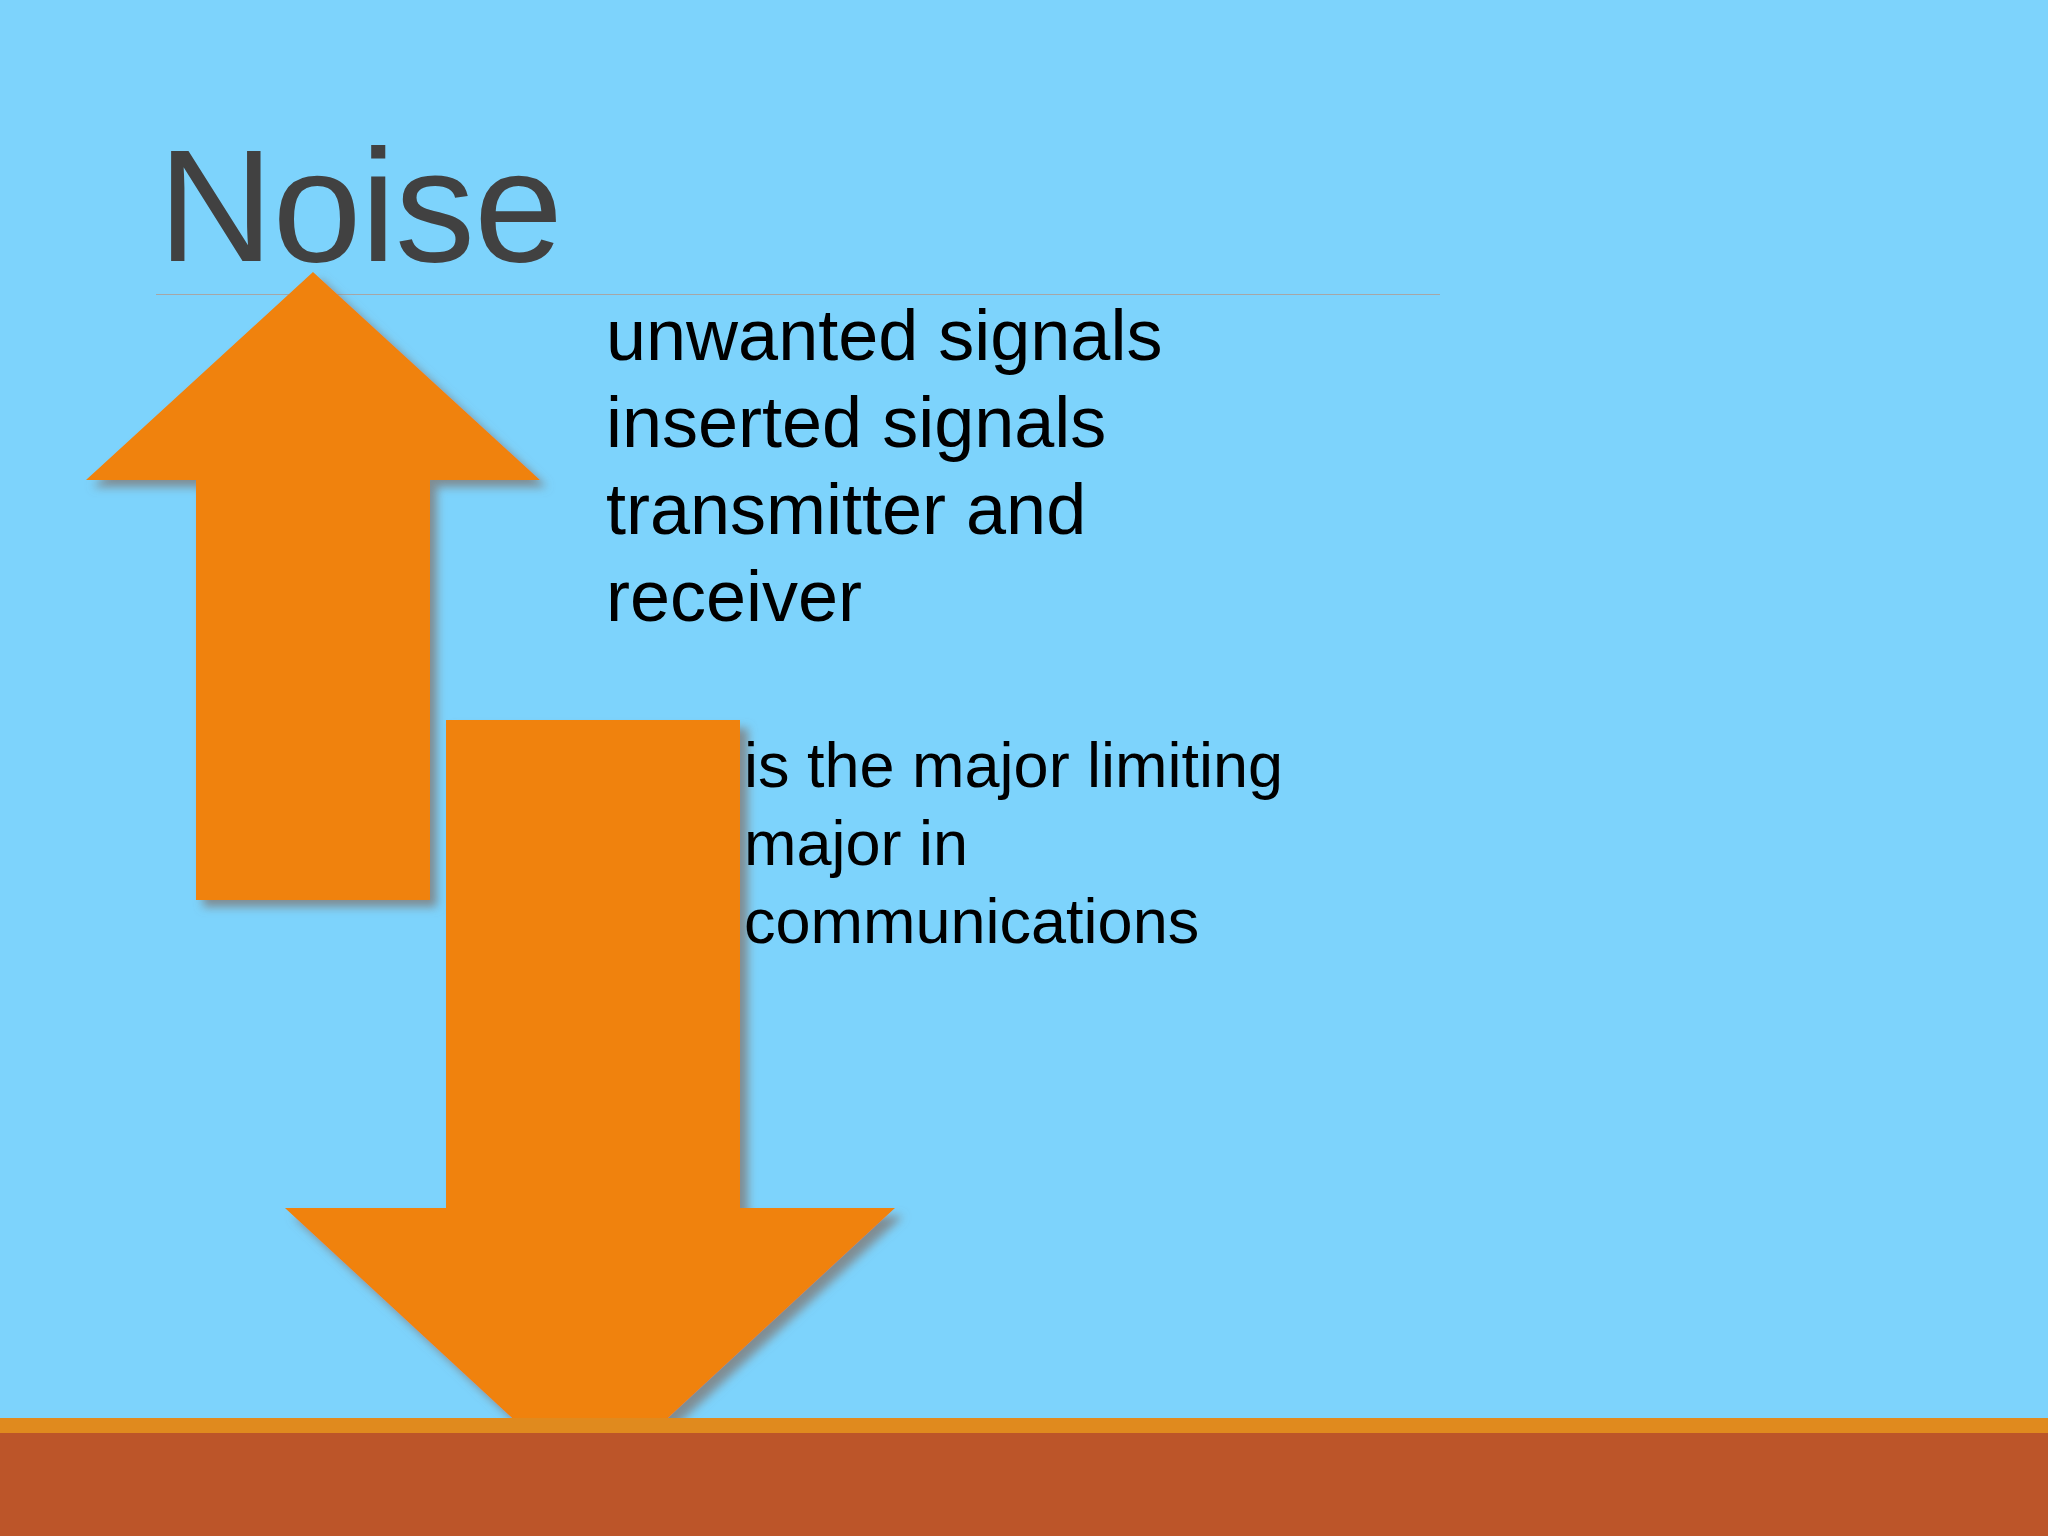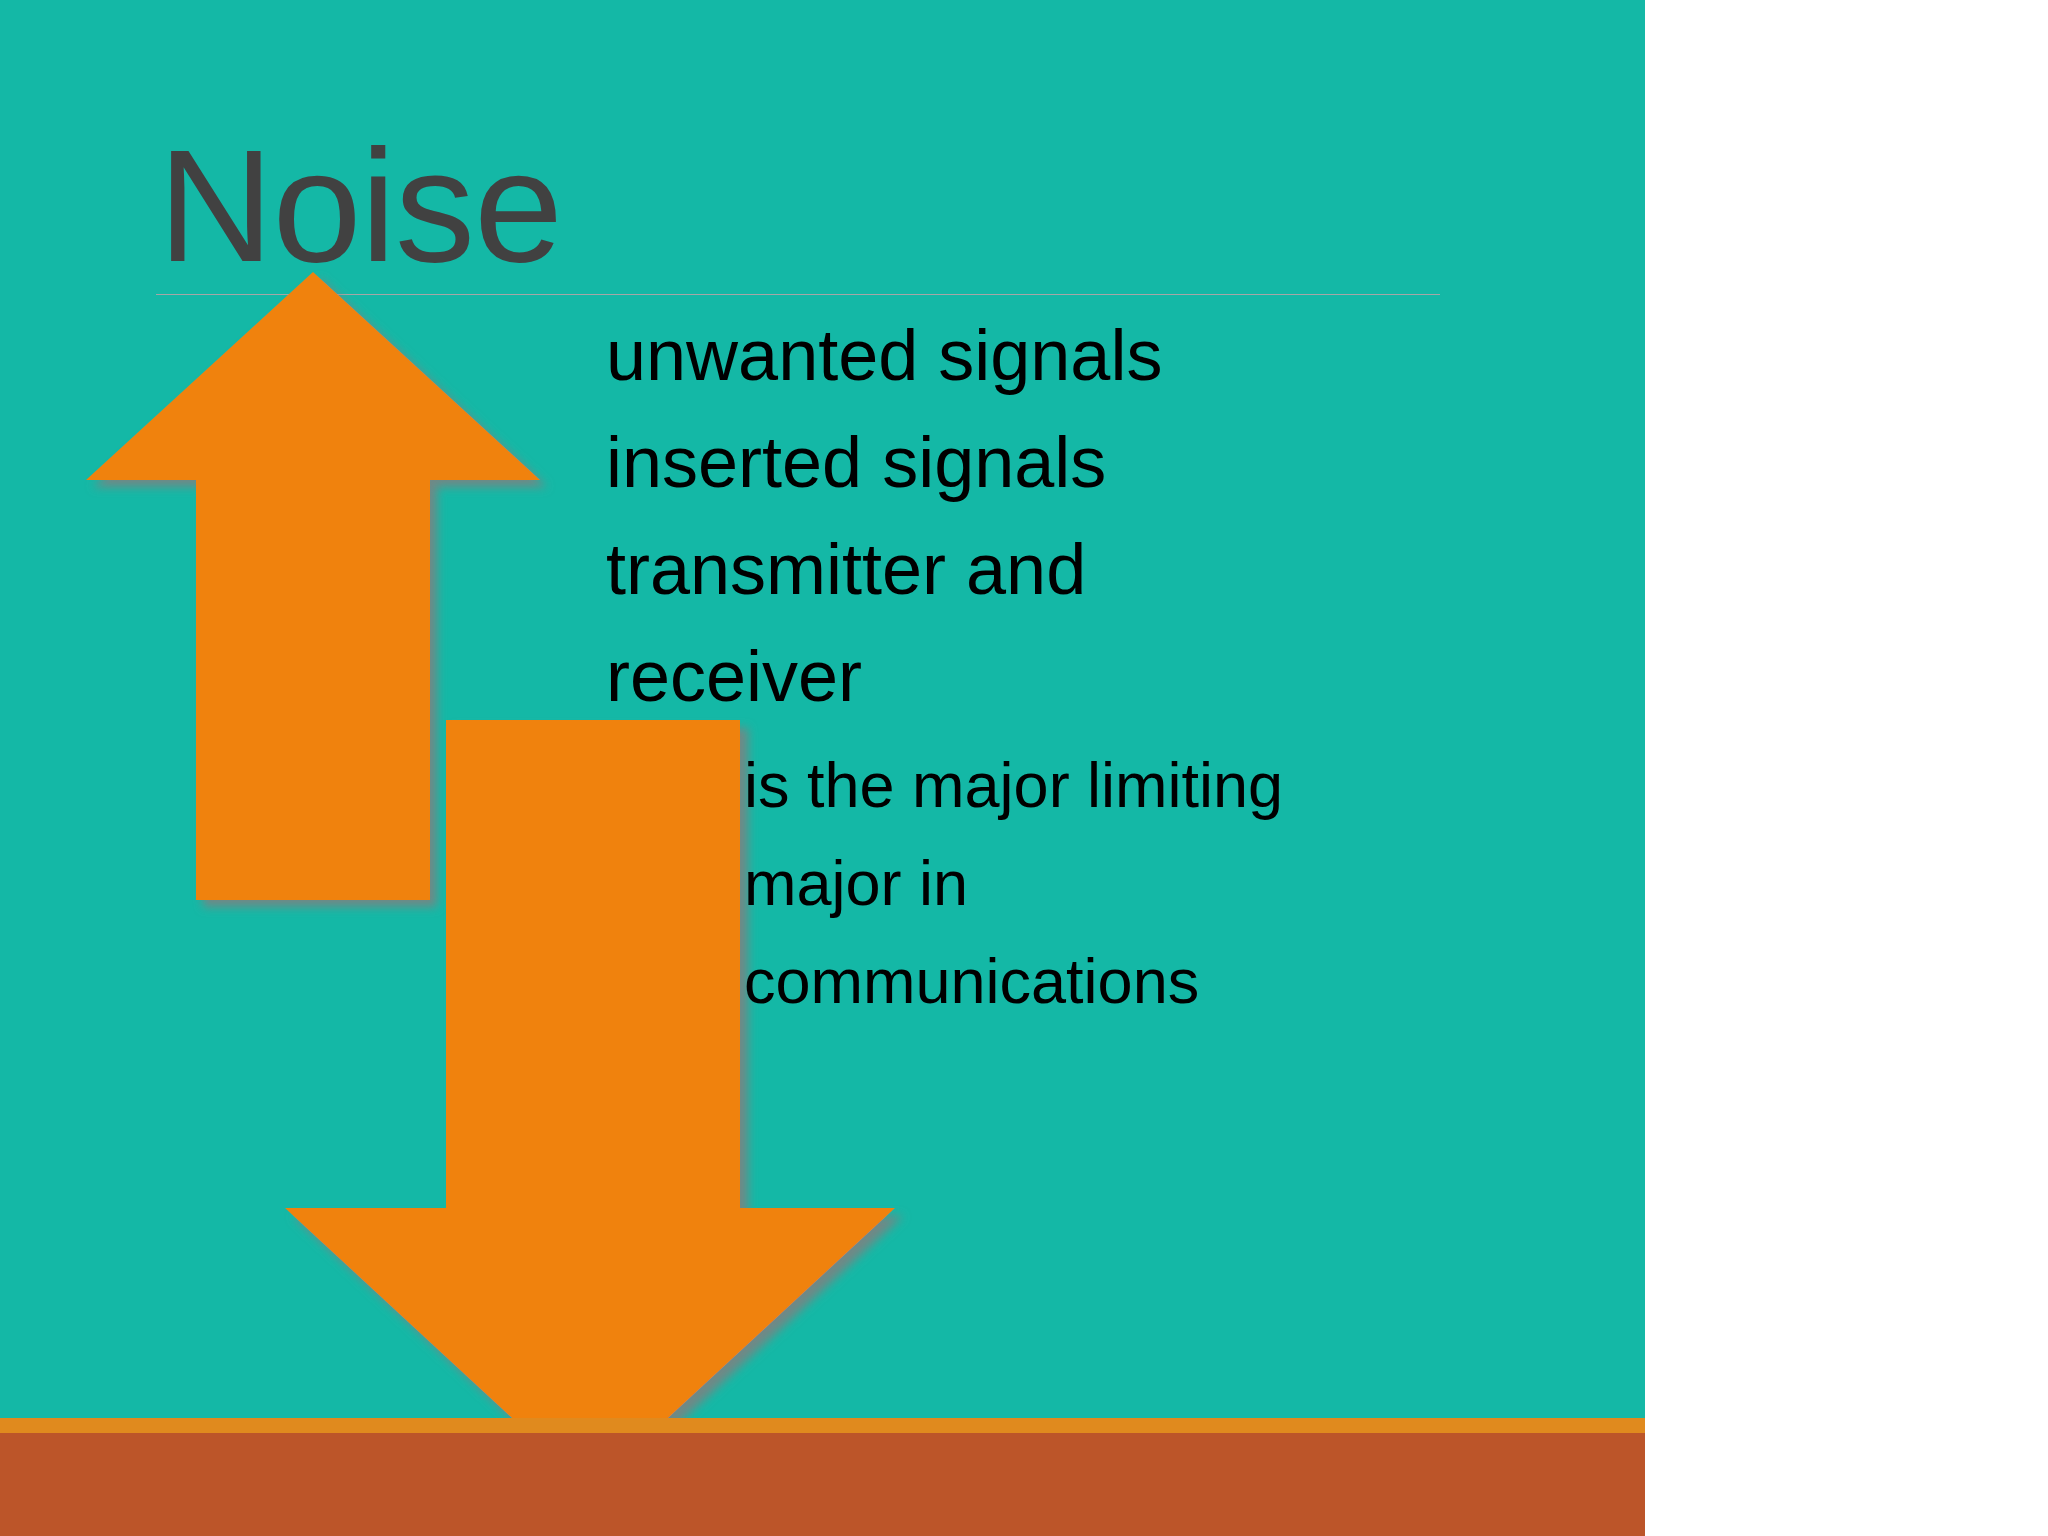--- a/index.html
+++ b/index.html
@@ -7,23 +7,23 @@
     margin: 0;
     padding: 0;
     background: #ffffff;
   }
   body {
     font-family: "Liberation Sans", sans-serif;
   }
 
   #slide {
     position: relative;
-    width: 1645px;
+    width: 2048px;
     height: 1536px;
-    background: #14b8a6;
+    background: #7dd3fc;
     overflow: hidden;
   }
 
   
   #title {
     position: absolute;
     left: 158px;
     top: 126px;
     font-family: "Liberation Sans", sans-serif;
     font-size: 160px;
@@ -86,21 +86,20 @@
     left: 744px;
     top: 726px;
     width: 720px;
     font-size: 63px;
     line-height: 1.24;
   }
 
   .text-line {
     display: block;
     white-space: nowrap;
-    margin-top: 20px;
   }
 
   
   #band-orange {
     position: absolute;
     left: 0;
     top: 1418px;
     width: 2048px;
     height: 15px;
     background: #e08a1e;

